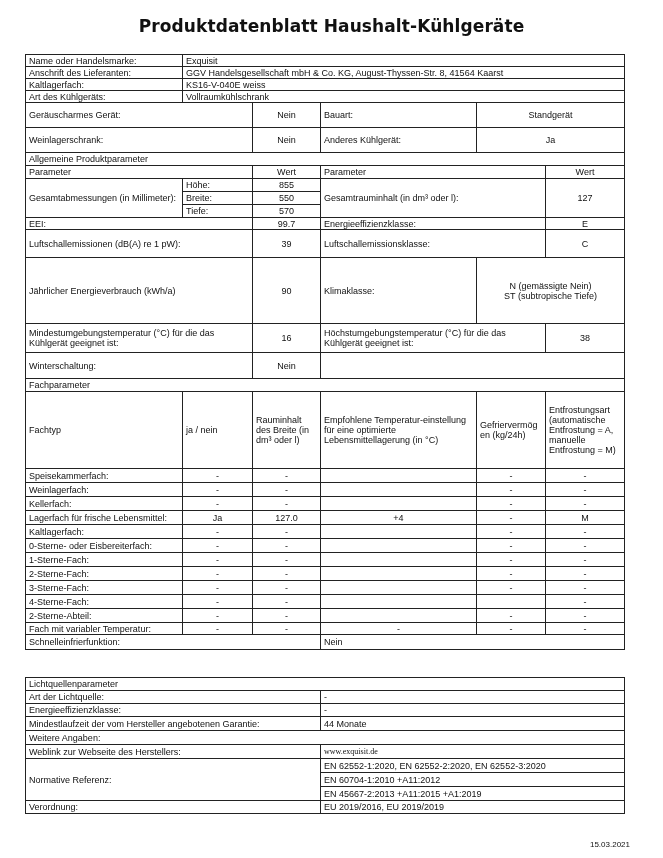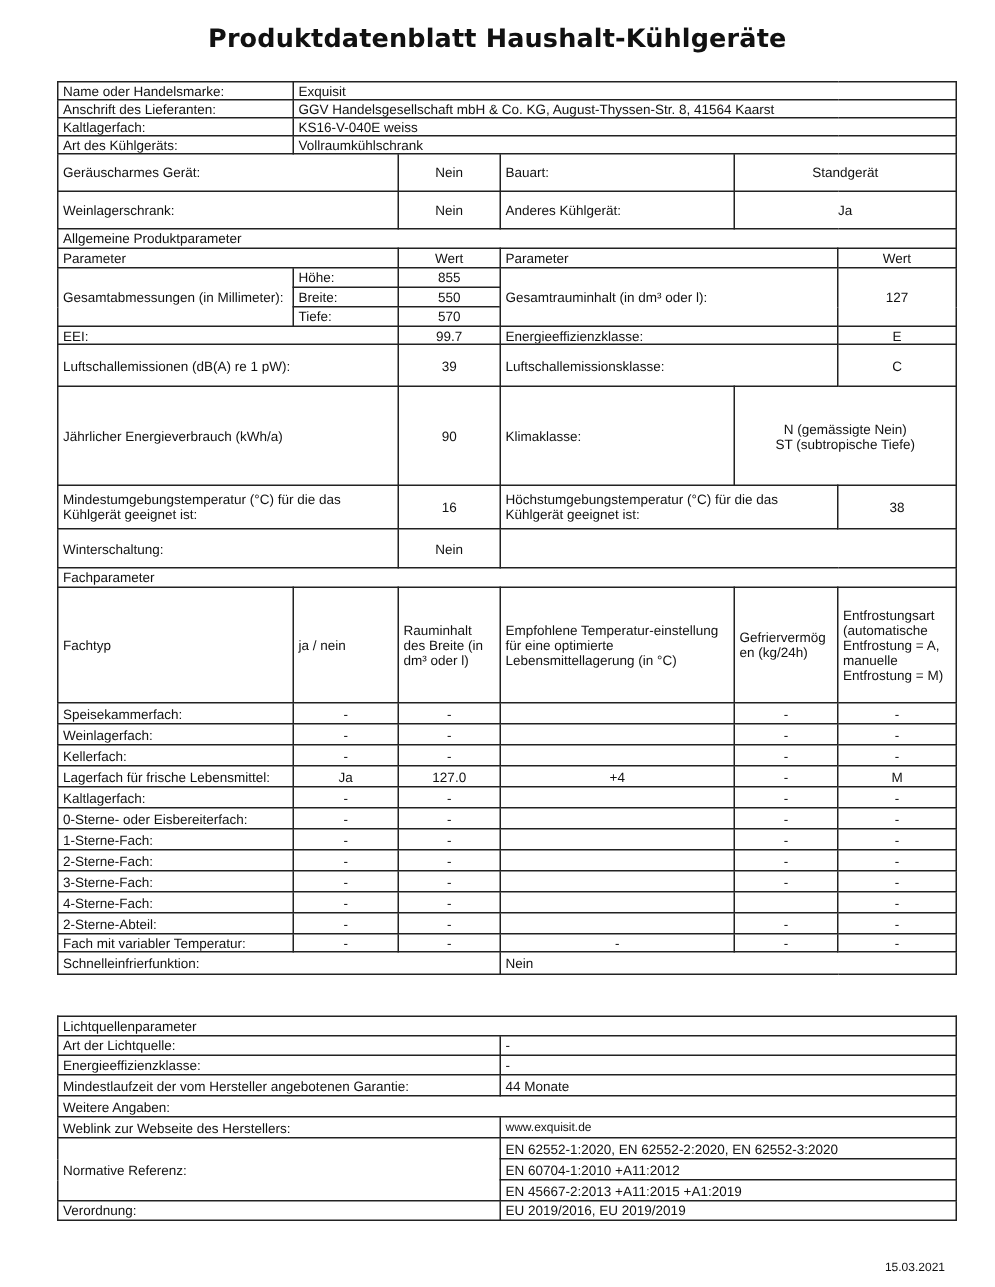--- a/index.html
+++ b/index.html
@@ -1,18 +1,18 @@
 <!DOCTYPE html>
 <html><head>
 <meta charset="utf-8">
 <style>
   html, body { margin:0; padding:0; background:#ffffff; }
   body { width:663px; height:858px; position:relative; font-family:"Liberation Sans", sans-serif; color:#111; overflow:hidden; }
   .title { position:absolute; left:0; width:663px; top:16px; text-align:center; font-family:"DejaVu Sans", sans-serif; font-weight:bold; font-size:17px; letter-spacing:0.1px; }
-  table { position:absolute; border-collapse:collapse; table-layout:fixed; font-size:9px; left:38px; width:599px; }
+  table { position:absolute; border-collapse:collapse; table-layout:fixed; font-size:9px; left:25px; width:599px; }
   td { border:1px solid #222; padding:0 3px; overflow:hidden; white-space:nowrap; line-height:10px; vertical-align:middle; }
   td.c { text-align:center; }
   td.wrap { white-space:normal; }
   td.b { font-weight:normal; }
   .outer { border:1.5px solid #111; }
   .date { position:absolute; right:33px; top:840px; font-size:8px; }
 </style>
 </head>
 <body>
 
@@ -245,21 +245,21 @@
       </tr>
   <tr style="height:14px">
         <td>Mindestlaufzeit der vom Hersteller angebotenen Garantie:</td>
         <td>44 Monate</td>
       </tr>
   <tr style="height:14px">
         <td colspan="2" class="b">Weitere Angaben:</td>
       </tr>
   <tr style="height:14px">
         <td>Weblink zur Webseite des Herstellers:</td>
-        <td style="font-family:Liberation Sans, sans-serif;font-size:8px;margin-top:17px;">www.exquisit.de</td>
+        <td style="font-family:Liberation Serif, serif;font-size:8px;margin-top:17px;">www.exquisit.de</td>
       </tr>
   <tr style="height:14px">
         <td rowspan="3">Normative Referenz:</td>
         <td>EN 62552-1:2020, EN 62552-2:2020, EN 62552-3:2020</td>
       </tr>
   <tr style="height:14px">
         <td>EN 60704-1:2010 +A11:2012</td>
       </tr>
   <tr style="height:14px">
         <td>EN 45667-2:2013 +A11:2015 +A1:2019</td>

